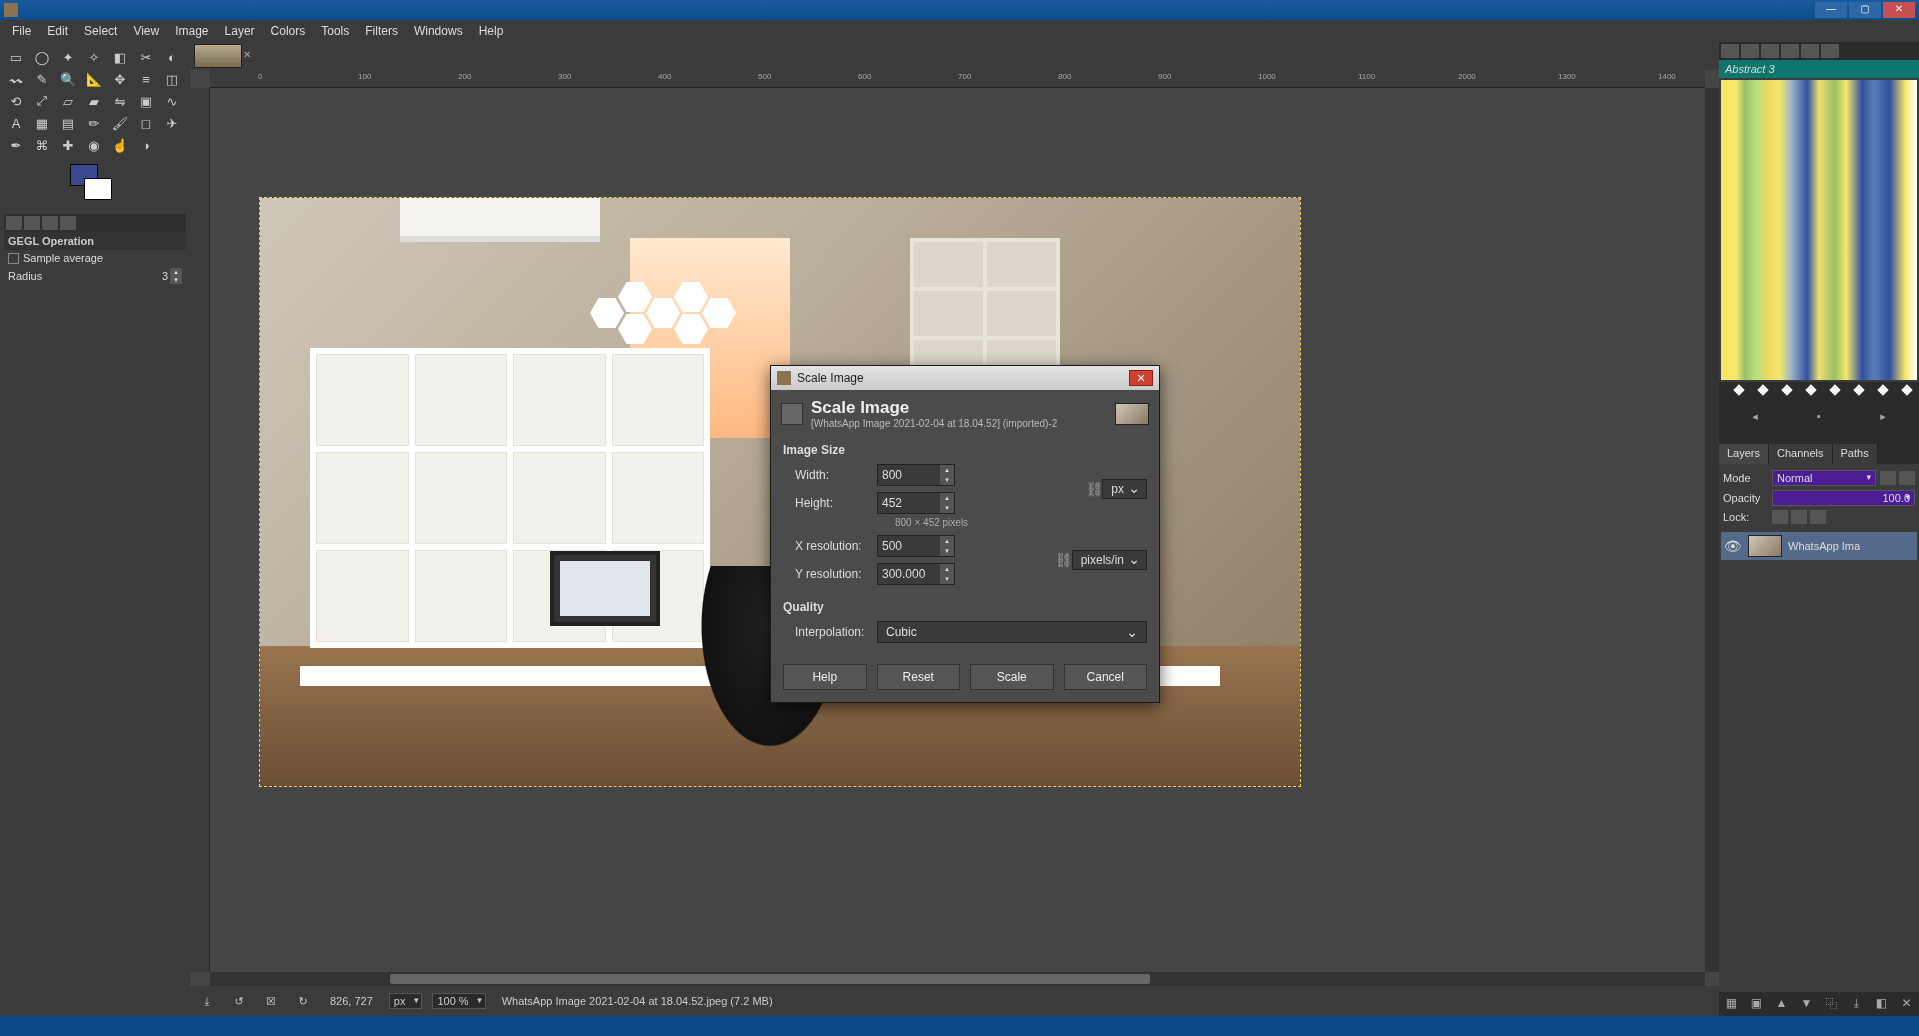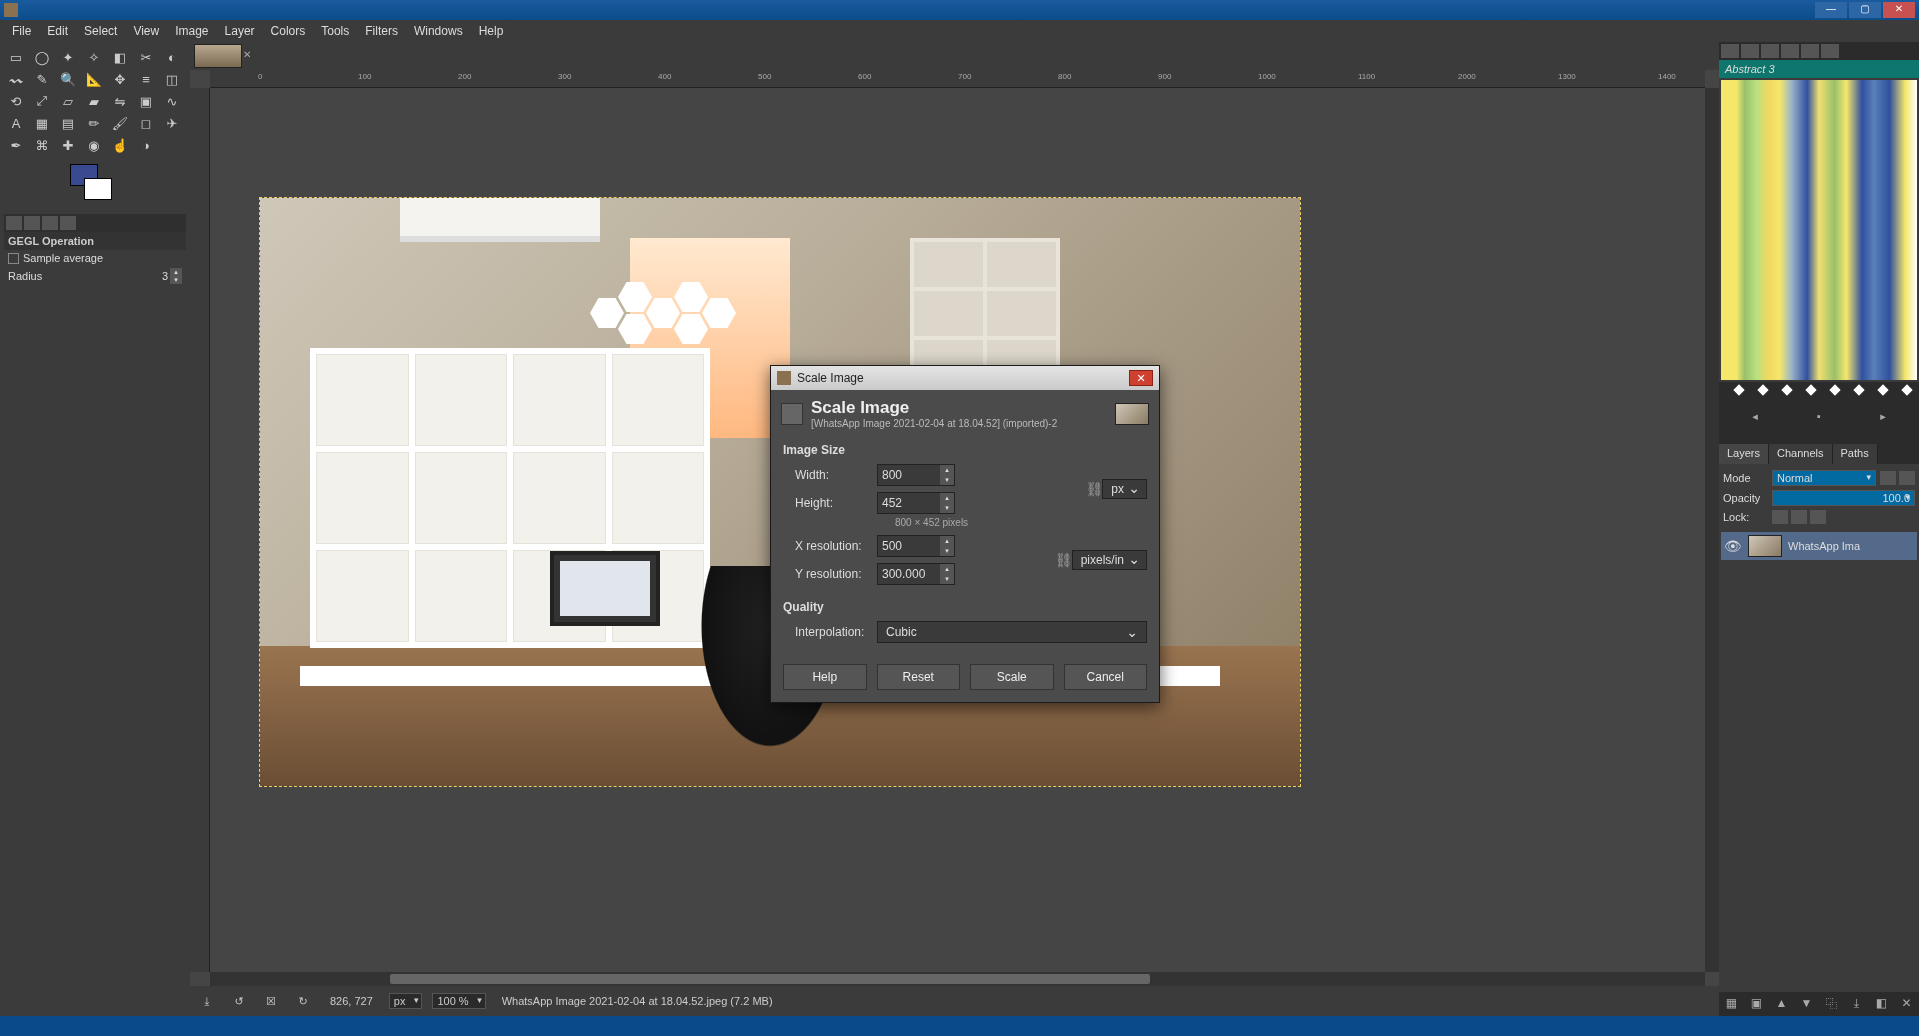--- a/index.html
+++ b/index.html
@@ -87,21 +87,21 @@
 .gradient-markers .m { position: absolute; bottom: 0; width: 8px; height: 8px; background: #fff; transform: rotate(45deg); }
 .gradient-thumb-bar { height: 50px; background: #2b2b2b; display: flex; align-items: center; justify-content: space-around; padding: 4px; }
 .gradient-thumb-bar .btn { width: 18px; height: 18px; color: #aaa; text-align: center; }
 
 .panel-tabs { height: 20px; background: #2b2b2b; display: flex; font-size: 11px; }
 .panel-tabs .pt { padding: 3px 8px; background: #3b3b3b; border-right: 1px solid #222; }
 .panel-tabs .pt.active { background: #454545; }
 .layer-props { padding: 4px; font-size: 11px; }
 .layer-row { display: flex; align-items: center; gap: 4px; padding: 2px 0; }
 .layer-row .lbl { width: 45px; }
-.layer-row .sel { flex: 1; background: #0369a1; border: 1px solid #555; padding: 1px 4px; position: relative; }
+.layer-row .sel { flex: 1; background: #4c1d95; border: 1px solid #555; padding: 1px 4px; position: relative; }
 .layer-row .sel:after { content: "▾"; position: absolute; right: 4px; font-size: 9px; }
 .layer-row .icons { display: flex; gap: 3px; }
 .layer-row .icons .i { width: 16px; height: 14px; background: #555; }
 .layer-list { flex: 1; background: #3b3b3b; padding: 2px; min-height: 280px; }
 .layer-item { display: flex; align-items: center; gap: 6px; padding: 3px; background: #536a8a; }
 .layer-item .eye { width: 18px; font-size: 14px; text-align: center; }
 .layer-item .thumb { width: 34px; height: 22px; background: linear-gradient(135deg,#cfc7b8,#8a7a62); border: 1px solid #222; }
 .layer-btns { height: 24px; background: #2b2b2b; display: flex; justify-content: space-around; align-items: center; }
 .layer-btns div { width: 18px; height: 16px; color: #aaa; font-size: 12px; text-align: center; }
 

